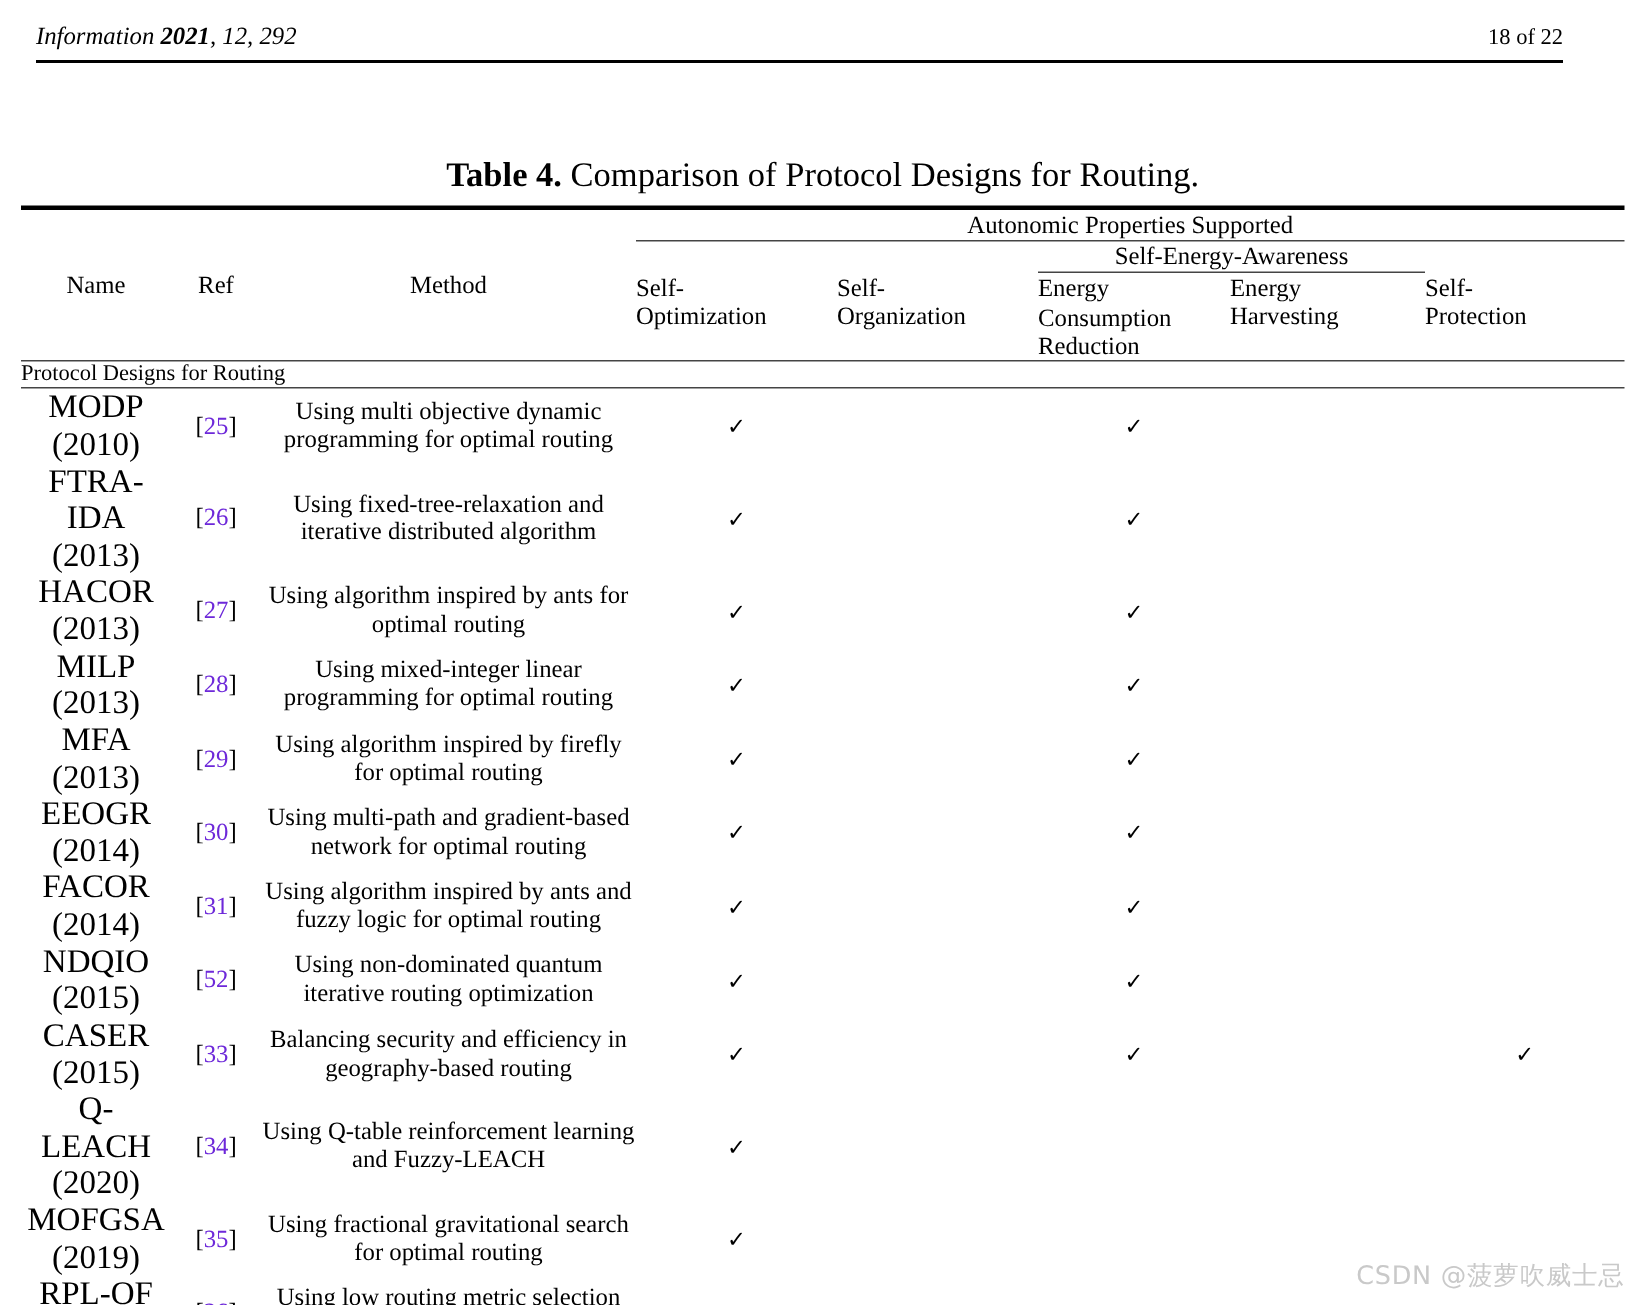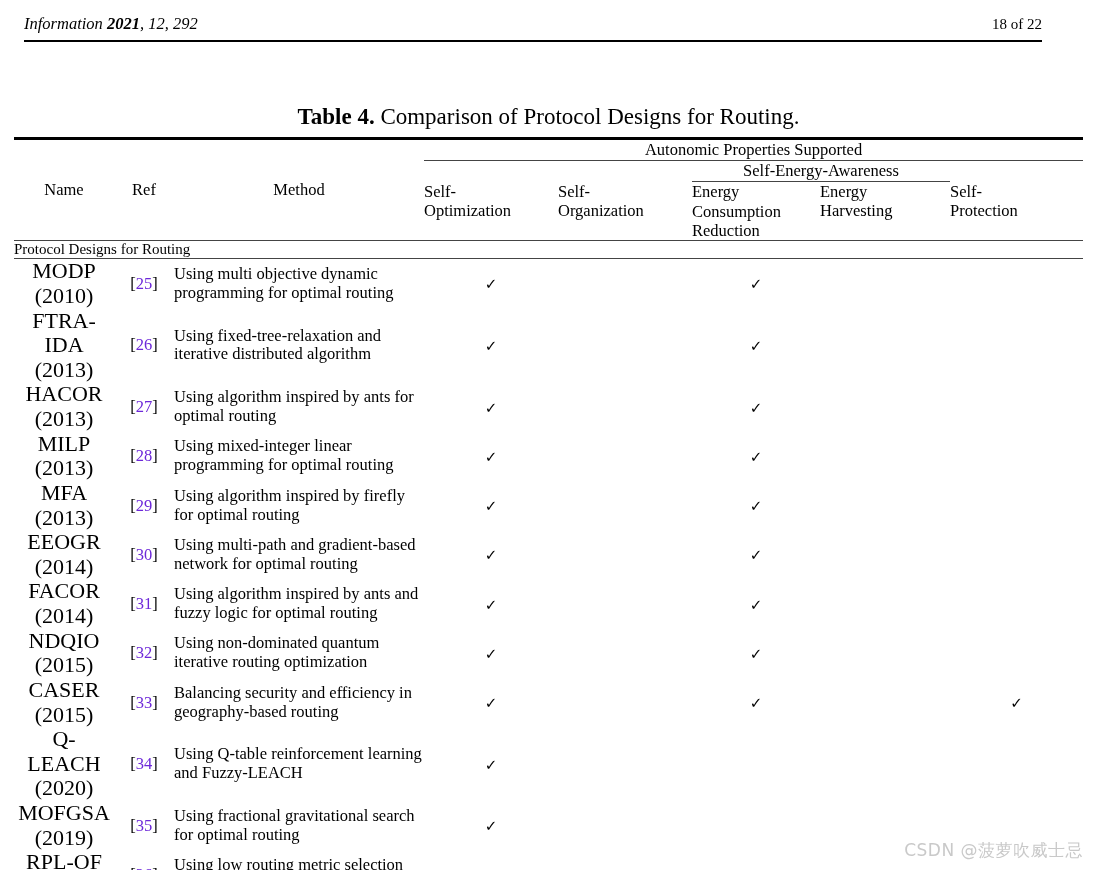--- a/index.html
+++ b/index.html
@@ -141,20 +141,21 @@
     font-size: 22px;
     padding: 2px 0;
   }
   td.ref {
     text-align: center;
     font-size: 16.5px;
     white-space: nowrap;
   }
   td.ref .refnum { color: #6d28d9; }
   td.method {
+    text-align: center;
     line-height: 1.14;
     font-size: 16.5px;
     padding: 2px 6px;
     margin-top: 21px;
   }
   td.mark {
     text-align: center;
     font-size: 17px;
     line-height: 1;
   }
@@ -318,21 +319,21 @@
           <td class="ref">[<span class="refnum">31</span>]</td>
           <td class="method">Using algorithm inspired by ants and fuzzy logic for optimal routing</td>
           <td class="mark"><span class="check">✓</span></td>
           <td class="mark"></td>
           <td class="mark"><span class="check">✓</span></td>
           <td class="mark"></td>
           <td class="mark"></td>
         </tr>
         <tr>
           <td class="name"><span>NDQIO</span><br><span>(2015)</span></td>
-          <td class="ref">[<span class="refnum">32</span>]</td>
+          <td class="ref">[<span class="refnum">52</span>]</td>
           <td class="method">Using non-dominated quantum iterative routing optimization</td>
           <td class="mark"><span class="check">✓</span></td>
           <td class="mark"></td>
           <td class="mark"><span class="check">✓</span></td>
           <td class="mark"></td>
           <td class="mark"></td>
         </tr>
         <tr>
           <td class="name"><span>CASER</span><br><span>(2015)</span></td>
           <td class="ref">[<span class="refnum">33</span>]</td>

